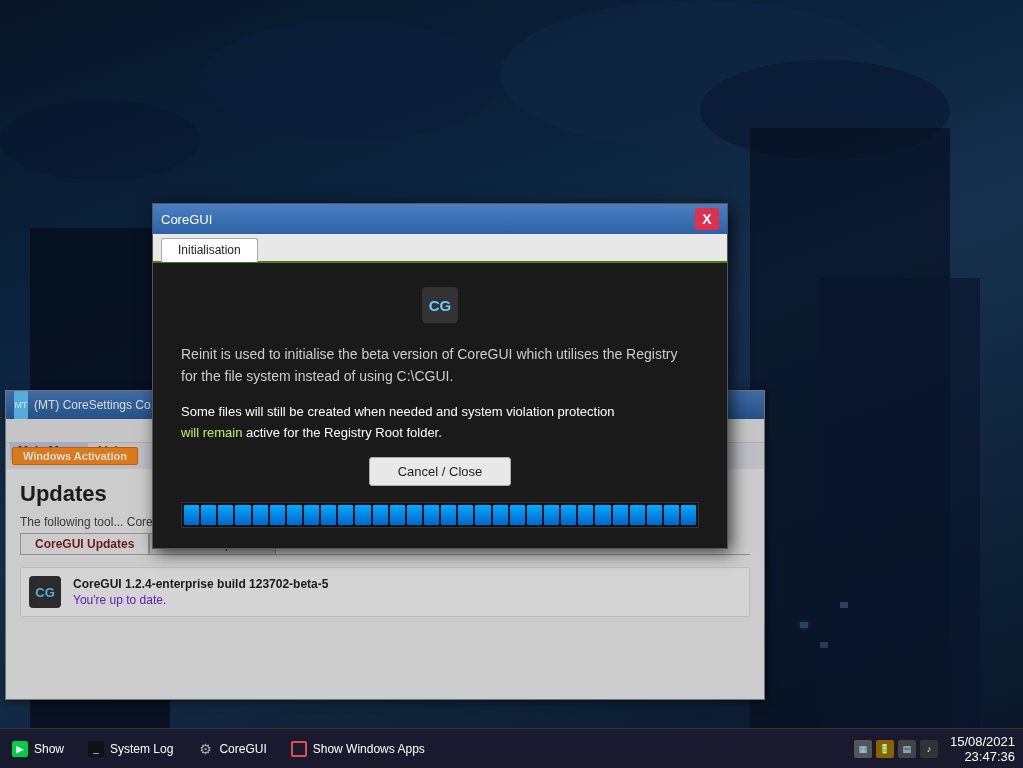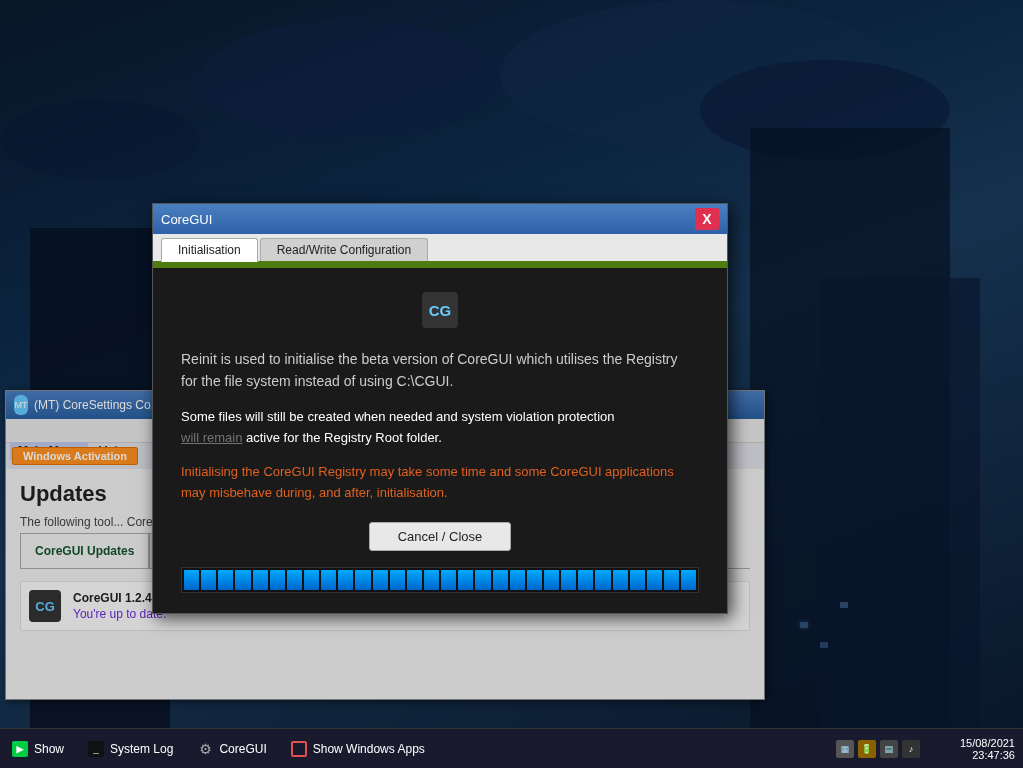--- a/index.html
+++ b/index.html
@@ -92,24 +92,23 @@
     .taskbar-right .sys-icon {
       width: 18px; height: 18px;
       background: #555;
       border-radius: 2px;
       display: flex; align-items: center; justify-content: center;
       font-size: 10px;
     }
 
     .taskbar-clock {
       text-align: right;
-      font-size: 11px;
+      font-size: 13px;
       color: #fff;
       padding-left: 8px;
-      margin-left: 28px;
     }
 
     .taskbar-clock .date { display: block; }
     .taskbar-clock .time { display: block; }
 
     
     .bg-window {
       position: absolute;
       top: 390px;
       left: 5px;
@@ -126,23 +125,23 @@
       height: 28px;
       background: linear-gradient(to bottom, #4a7fc1, #2a5fa0);
       display: flex;
       align-items: center;
       padding: 0 8px;
       color: #fff;
       font-size: 12px;
     }
 
     .bg-window-titlebar-icon {
-      width: 14px; height: 20px;
+      width: 14px; height: 28px;
       background: #6cf;
-      border-radius: 6px;
+      border-radius: 1px;
       margin-right: 6px;
       font-size: 9px;
       display: flex; align-items: center; justify-content: center;
       color: #fff;
     }
 
     .bg-window-menu {
       height: 24px;
       background: #e8e8e8;
       display: flex;
@@ -201,27 +200,27 @@
 
     
     .bg-tabs {
       display: flex;
       gap: 0;
       border-bottom: 1px solid #aaa;
       padding-top: 4px;
     }
 
     .bg-tab {
-      padding: 10px 14px;
+      padding: 3px 14px;
       font-size: 12px;
       background: #d8d8d8;
       border: 1px solid #aaa;
       border-bottom: none;
       cursor: pointer;
-      color: #14532d;
+      color: #7f1d1d;
     }
     .bg-tab.active { background: #f0f0f0; font-weight: bold; }
 
     
     .update-info-row {
       display: flex;
       align-items: center;
       gap: 12px;
       margin-top: 12px;
       padding: 8px;
@@ -287,21 +286,21 @@
       font-weight: bold;
       cursor: pointer;
       display: flex; align-items: center; justify-content: center;
       border-radius: 2px;
     }
 
     
     .dialog-tabs {
       display: flex;
       background: #e8e8e8;
-      border-bottom: 7px solid #4d7c0f;
+      border-bottom: 2px solid #4d7c0f;
       padding-top: 4px;
       padding-left: 8px;
       gap: 2px;
     }
 
     .dialog-tab {
       padding: 4px 16px;
       font-size: 12px;
       background: #d0d0d0;
       border: 1px solid #aaa;
@@ -356,22 +355,21 @@
     }
 
     .dialog-warning {
       font-size: 13px;
       color: #fff;
       line-height: 1.6;
       margin-bottom: 14px;
     }
 
     .dialog-warning .remain {
-      color: #737373;
-      text-decoration: underline;
+      color: #bef264;
     }
 
     .dialog-caution {
       font-size: 13px;
       color: #e06020;
       line-height: 1.6;
       margin-bottom: 18px;
     }
 
     .dialog-buttons {
@@ -473,38 +471,33 @@
 
   <div class="modal-overlay"></div>
 
   <div class="dialog">
     <div class="dialog-titlebar">
       <span class="dialog-titlebar-title">CoreGUI</span>
       <button class="dialog-close-btn">X</button>
     </div>
     <div class="dialog-tabs">
       <div class="dialog-tab active">Initialisation</div>
-      <div class="dialog-tab">Read/Write Configuration</div>
     </div>
     <div class="dialog-content">
       <div class="dialog-logo-row">
         <div class="dialog-logo-icon">CG</div>
       </div>
       <div class="dialog-desc">
         <span>Reinit is used to initialise the beta version of CoreGUI which utilises the Registry</span><br>
         <span>for the file system instead of using C:\CGUI.</span>
       </div>
       <div class="dialog-warning">
         <span>Some files will still be created when needed and system violation protection</span><br>
         <span class="remain">will remain</span>
         <span> active for the Registry Root folder.</span>
-      </div>
-      <div class="dialog-caution">
-        <span>Initialising the CoreGUI Registry may take some time and some CoreGUI applications</span><br>
-        <span>may misbehave during, and after, initialisation.</span>
       </div>
       <div class="dialog-buttons">
         <button class="dialog-cancel-btn">Cancel / Close</button>
       </div>
       <div class="dialog-progress" id="progress-bar">
       <div class="progress-segment"></div>
           <div class="progress-segment"></div>
           <div class="progress-segment"></div>
           <div class="progress-segment"></div>
           <div class="progress-segment"></div>

